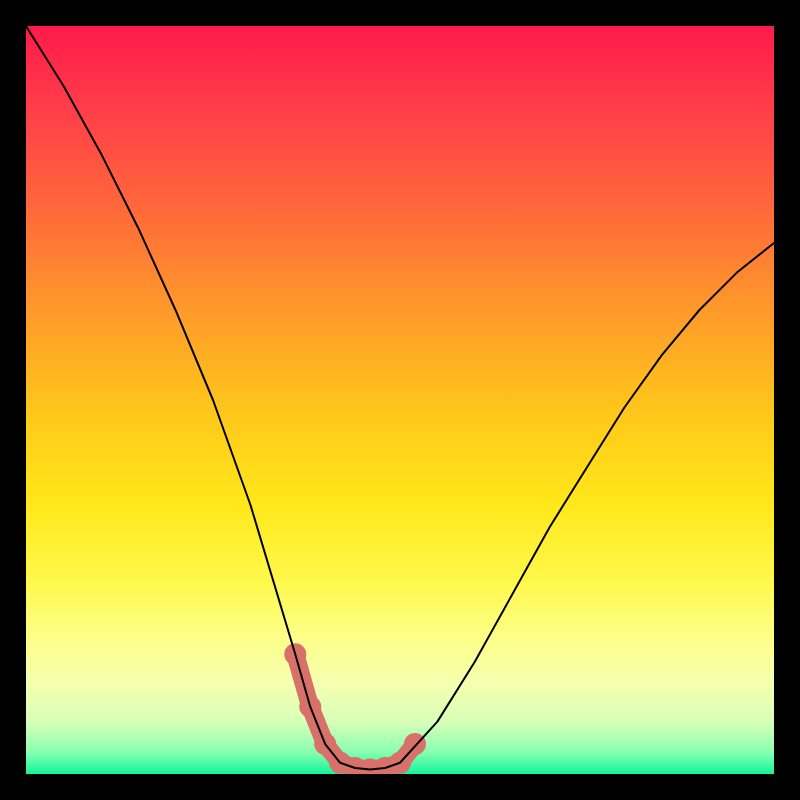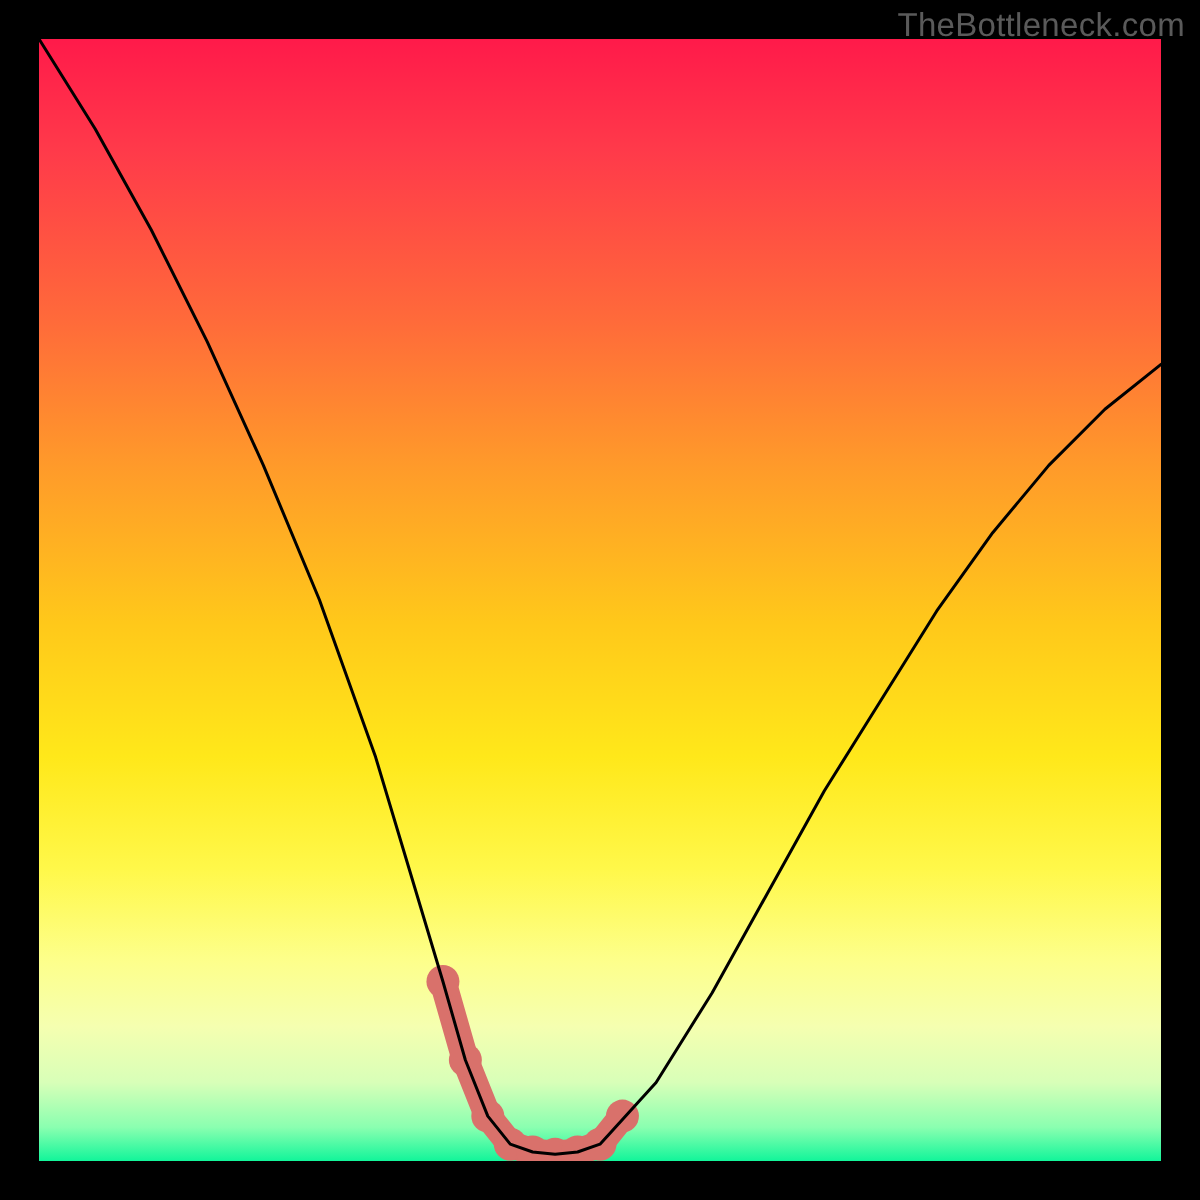--- a/index.html
+++ b/index.html
@@ -44,21 +44,20 @@
   svg.curve-layer {
     position: absolute;
     left: 0; top: 0;
     width: 748px; height: 748px;
   }
 </style>
 </head>
 <body>
 
 <div class="frame">
-  <div class="watermark">TheBottleneck.com</div>
   <div class="plot-area">
     <svg class="curve-layer" viewBox="0 0 748 748">
       <g id="highlight-group">
           <path d="M269.28 628.32 L284.24 680.68 L299.20 718.08 L314.16 736.78 L329.12 742.02 L344.08 743.51 L359.04 742.02 L374.00 736.78 L388.96 718.08 " fill="none" stroke="#d9716b" stroke-width="18" stroke-linecap="round" stroke-linejoin="round"></path>
           <circle cx="269.28" cy="628.32" r="11" fill="#d9716b"></circle>
           <circle cx="284.24" cy="680.68" r="11" fill="#d9716b"></circle>
           <circle cx="299.20" cy="718.08" r="11" fill="#d9716b"></circle>
           <circle cx="314.16" cy="736.78" r="11" fill="#d9716b"></circle>
           <circle cx="329.12" cy="742.02" r="11" fill="#d9716b"></circle>
           <circle cx="344.08" cy="743.51" r="11" fill="#d9716b"></circle>

